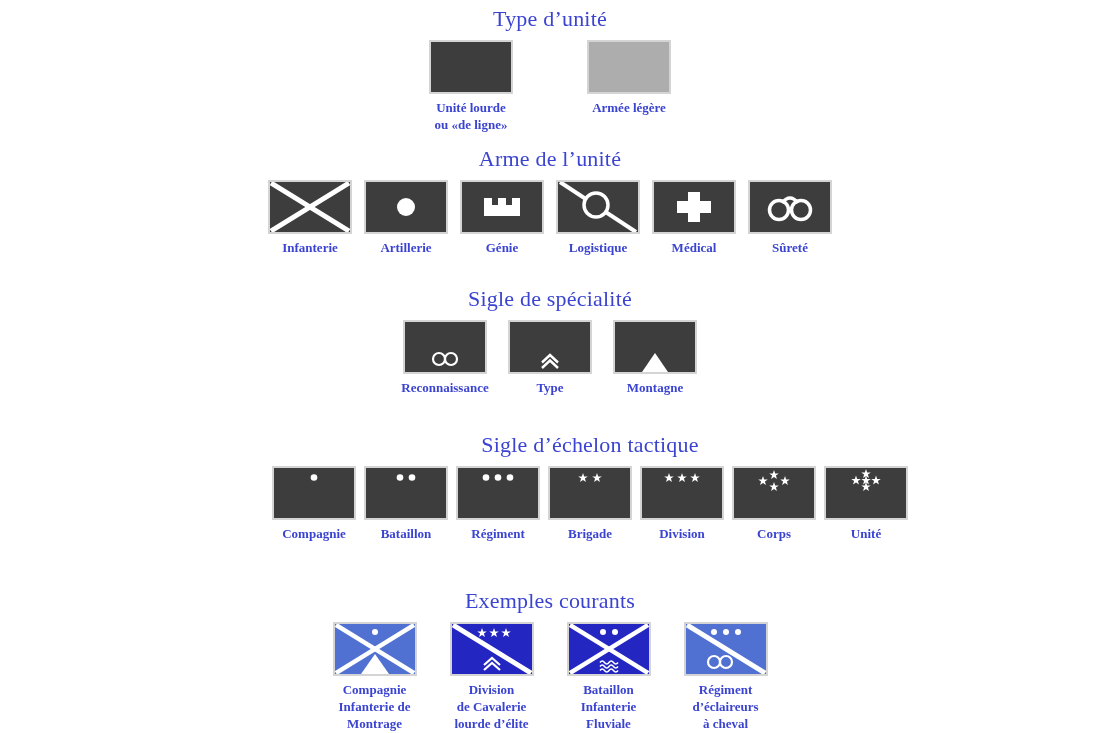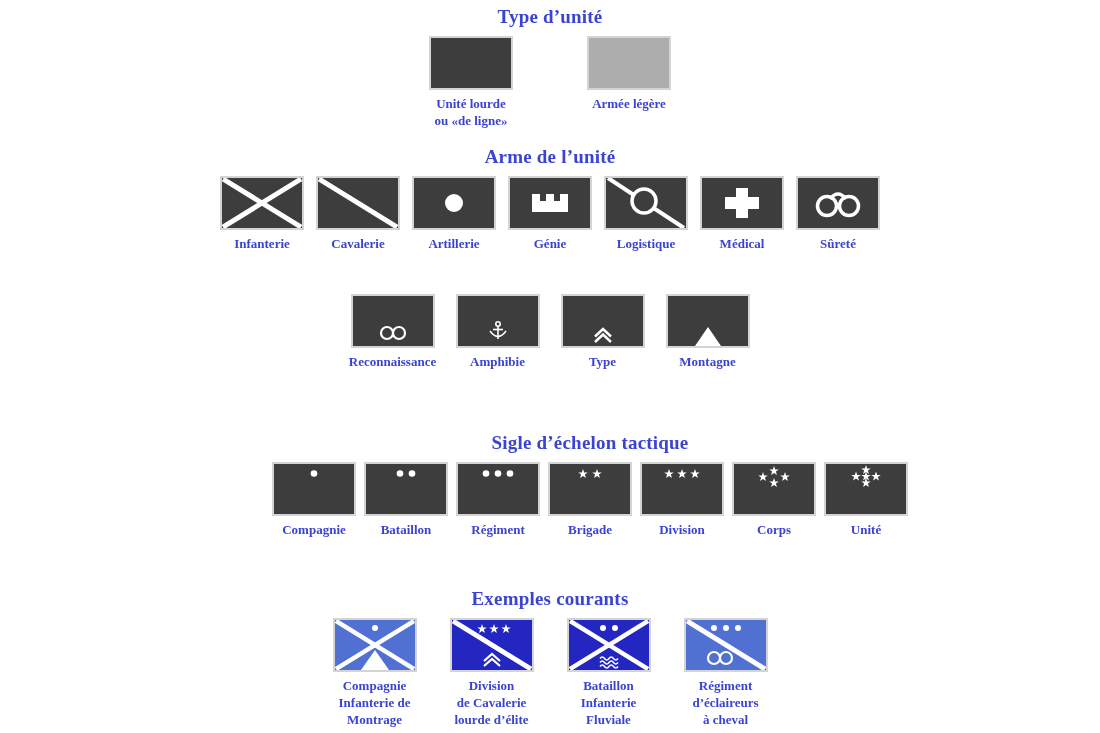--- a/index.html
+++ b/index.html
@@ -2,21 +2,21 @@
 <html style="--text_blue: #3b44d0; --dark_unit: #3d3d3d; --light_unit: #adadad; --flag_light_blue: #5070d2; --flag_dark_blue: #2326c0; --symbol_white: #ffffff; --border: #d4d4d4;"><head>
 <meta charset="utf-8">
 <style>
   html,body{margin:0;padding:0;}
   body{
     width:1100px;height:733px;background:#ffffff;position:relative;overflow:hidden;
     font-family:"Liberation Serif", serif;
   }
   .section{position:absolute;left:0;width:100%;}
   .title{
-    text-align:center;font-weight:bold;font-size:19px;
+    text-align:center;font-weight:normal;font-size:22px;
     color:var(--text_blue);letter-spacing:0.2px;
   }
   .row{display:flex;justify-content:center;align-items:flex-start;margin-top:8px;}
   .card{display:flex;flex-direction:column;align-items:center;}
   .rect{
     width:80px;height:50px;border:2px solid var(--border);
     position:relative;flex:0 0 auto;
   }
   .rect svg{display:block;width:80px;height:50px;color:var(--symbol_white);}
   .rect.dark{background:var(--dark_unit);}
@@ -59,28 +59,20 @@
         <svg viewBox="0 0 80 50">
           <line x1="1" y1="1" x2="79" y2="49" stroke="currentColor" stroke-width="5"></line>
           <line x1="79" y1="1" x2="1" y2="49" stroke="currentColor" stroke-width="5"></line>
         </svg>
       </div>
       <div class="label">Infanterie</div>
     </div>
     <div class="card">
       <div class="rect dark">
         <svg viewBox="0 0 80 50">
-          <line x1="1" y1="1" x2="79" y2="49" stroke="currentColor" stroke-width="5"></line>
-        </svg>
-      </div>
-      <div class="label">Cavalerie</div>
-    </div>
-    <div class="card">
-      <div class="rect dark">
-        <svg viewBox="0 0 80 50">
           <circle cx="40" cy="25" r="9" fill="currentColor"></circle>
         </svg>
       </div>
       <div class="label">Artillerie</div>
     </div>
     <div class="card">
       <div class="rect dark">
         <svg viewBox="0 0 80 50">
           <path d="M22 34 V16 h8 v7 h6 v-7 h8 v7 h6 v-7 h8 v18 Z" fill="currentColor"></path>
         </svg>
@@ -111,40 +103,30 @@
           <circle cx="51" cy="28" r="9.5" fill="none" stroke="currentColor" stroke-width="3.5"></circle>
           <path d="M32 21 Q40 11 48 21" fill="none" stroke="currentColor" stroke-width="3.5"></path>
         </svg>
       </div>
       <div class="label">Sûreté</div>
     </div>
   </div>
 </div>
 
 <div class="section s3">
+  <div class="title">Sigle de spécialité</div>
   <div class="row">
     <div class="card">
       <div class="rect dark">
         <svg viewBox="0 0 80 50">
           <circle cx="34" cy="37" r="6" fill="none" stroke="currentColor" stroke-width="2.2"></circle>
           <circle cx="46" cy="37" r="6" fill="none" stroke="currentColor" stroke-width="2.2"></circle>
         </svg>
       </div>
       <div class="label">Reconnaissance</div>
-    </div>
-    <div class="card">
-      <div class="rect dark">
-        <svg viewBox="0 0 80 50">
-          <circle cx="40" cy="28" r="2.2" fill="none" stroke="currentColor" stroke-width="1.6"></circle>
-          <line x1="40" y1="30" x2="40" y2="43" stroke="currentColor" stroke-width="1.6"></line>
-          <line x1="35" y1="33.5" x2="45" y2="33.5" stroke="currentColor" stroke-width="1.6"></line>
-          <path d="M32 35 Q40 46 48 35" fill="none" stroke="currentColor" stroke-width="1.6"></path>
-        </svg>
-      </div>
-      <div class="label">Amphibie</div>
     </div>
     <div class="card">
       <div class="rect dark">
         <svg viewBox="0 0 80 50">
           <path d="M32 46 L40 38.5 L48 46" fill="none" stroke="currentColor" stroke-width="2.4"></path>
           <path d="M32 40.5 L40 33 L48 40.5" fill="none" stroke="currentColor" stroke-width="2.4"></path>
         </svg>
       </div>
       <div class="label">Type</div>
     </div>

